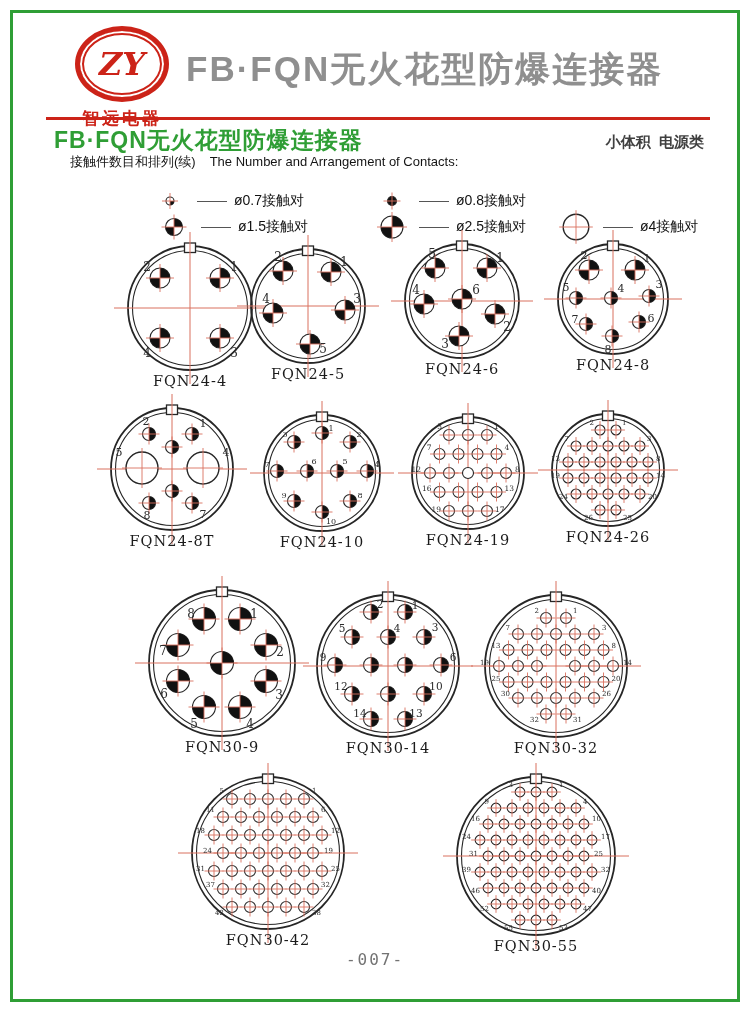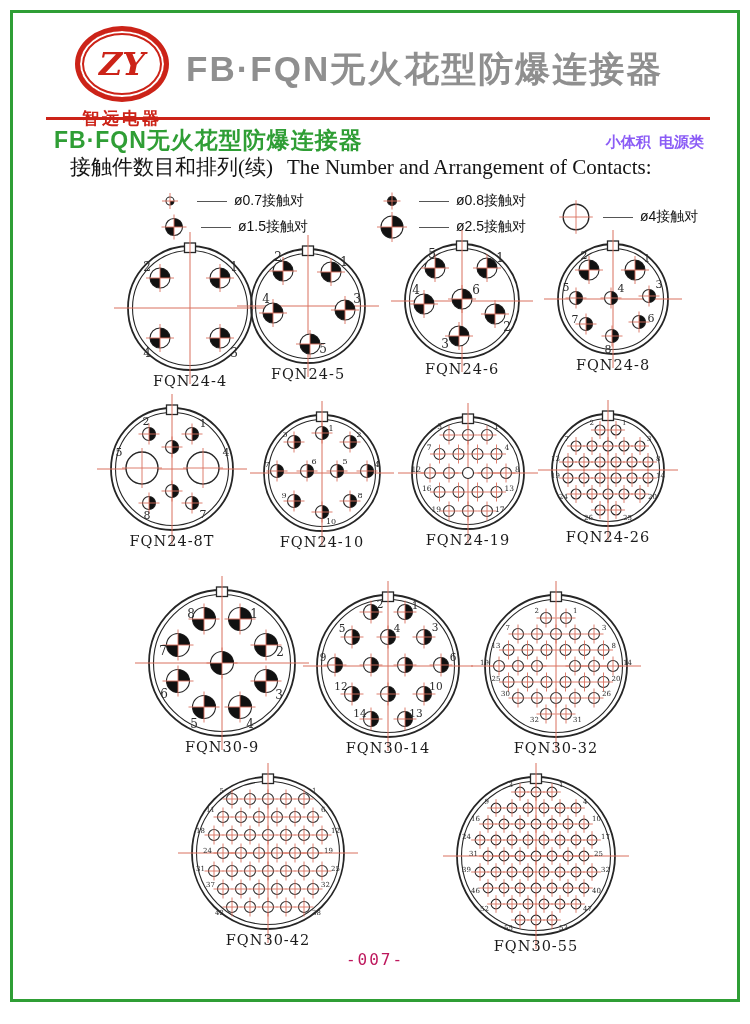--- a/index.html
+++ b/index.html
@@ -12,36 +12,36 @@
              display:flex;align-items:center;justify-content:center;background:#fff;
              box-shadow:inset 0 0 0 2px #fff, inset 0 0 0 4px #cc2318;}
   .logo-zy{font-family:"DejaVu Serif",serif;font-style:italic;font-weight:bold;font-size:32px;color:#cc2318;line-height:1;}
   .logo-sub{margin-top:5px;color:#cc2318;font-weight:bold;font-size:17px;letter-spacing:3px;white-space:nowrap;}
   .doc-title{position:absolute;left:186px;top:46px;margin:0;font-size:35px;font-weight:bold;
              color:#8f8f8f;letter-spacing:2px;white-space:nowrap;}
   .red-rule{position:absolute;left:46px;top:117px;width:664px;height:3px;background:#cc2318;}
   .section-title{position:absolute;left:54px;top:125px;margin:0;font-size:23px;font-weight:bold;
                  color:#2f9e35;letter-spacing:1px;white-space:nowrap;}
   .section-right{position:absolute;right:46px;top:133px;font-size:15px;font-weight:bold;
-                 color:#8b5cf6;white-space:pre;}
-  .subtitle{position:absolute;left:70px;top:153px;font-size:21px;color:#141414;
-            font-family:Liberation Serif, serif;white-space:nowrap;}
+                 color:#404040;white-space:pre;}
+  .subtitle{position:absolute;left:70px;top:153px;font-size:13px;color:#141414;
+            font-family:Liberation Sans, sans-serif;white-space:nowrap;}
   .subtitle .en{margin-left:14px;}
   
   #legend{position:absolute;inset:0;}
   .legend-item{position:absolute;display:flex;align-items:center;gap:7px;transform:translateY(-50%);}
   .legend-dash{display:inline-block;width:30px;border-top:1.4px solid #555;}
   .legend-label{font-size:14px;color:#111;font-family:Liberation Sans, sans-serif;white-space:nowrap;}
   
   #diagrams{position:absolute;inset:0;}
   .conn{position:absolute;overflow:visible;}
   .pin-label{font-family:"DejaVu Serif",serif;fill:#2b2b2b;}
   .conn-name{font-family:"DejaVu Serif",serif;fill:#1b1b1b;letter-spacing:1px;}
   .page-num{position:absolute;top:950px;left:0;width:100%;text-align:center;font-size:16px;
-            letter-spacing:2px;color:#be185d;font-family:"DejaVu Sans Mono",monospace;}
+            letter-spacing:2px;color:#737373;font-family:"DejaVu Sans Mono",monospace;}
 </style>
 </head>
 <body>
 
 <div class="page">
   <div class="frame"></div>
 
   <div class="logo">
     <div class="logo-oval">
       <span class="logo-zy">ZY</span>
@@ -102,21 +102,21 @@
             <circle r="11" fill="#fff" stroke="#262626" stroke-width="1.1"></circle>
             <path d="M0,0 L0,-11 A11,11 0 0 1 11,0 Z" fill="#111"></path>
             <path d="M0,0 L0,11 A11,11 0 0 1 -11,0 Z" fill="#111"></path>
             <line x1="-15" y1="0" x2="15" y2="0" stroke="#d9705f" stroke-width="0.9"></line>
             <line x1="0" y1="-15" x2="0" y2="15" stroke="#d9705f" stroke-width="0.9"></line>
           </g>
         </svg>
         <span class="legend-dash"></span>
         <span class="legend-label">ø2.5接触对</span>
       </div>
-      <div class="legend-item" style="left: 556px; top: 217px;">
+      <div class="legend-item" style="left: 556px; top: 227px;">
         <svg width="40" height="36" viewBox="-20 -18 40 36">
           <g transform="translate(0,0)">
             <circle r="12.8" fill="#fff" stroke="#262626" stroke-width="1.4"></circle>
             <line x1="-16.8" y1="0" x2="16.8" y2="0" stroke="#d9705f" stroke-width="0.9"></line>
             <line x1="0" y1="-16.8" x2="0" y2="16.8" stroke="#d9705f" stroke-width="0.9"></line>
           </g>
         </svg>
         <span class="legend-dash"></span>
         <span class="legend-label">ø4接触对</span>
       </div>

